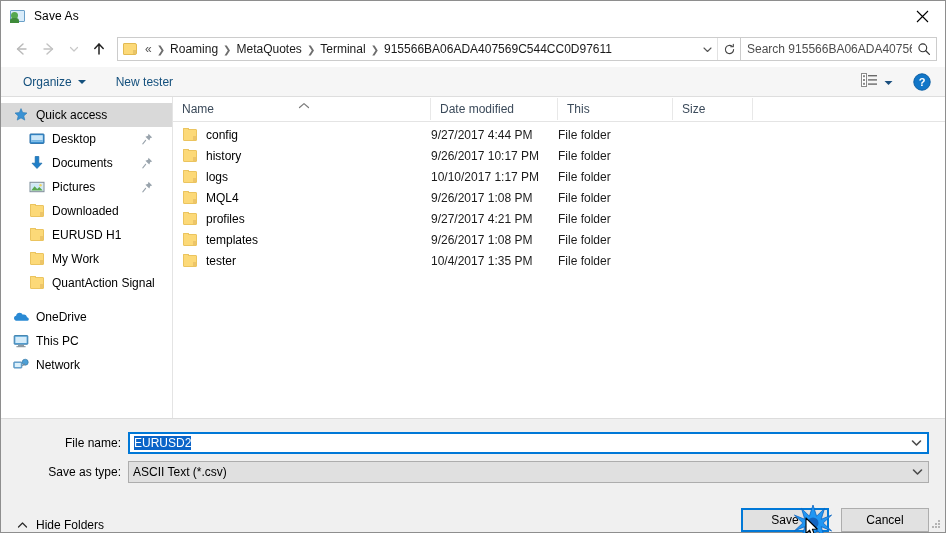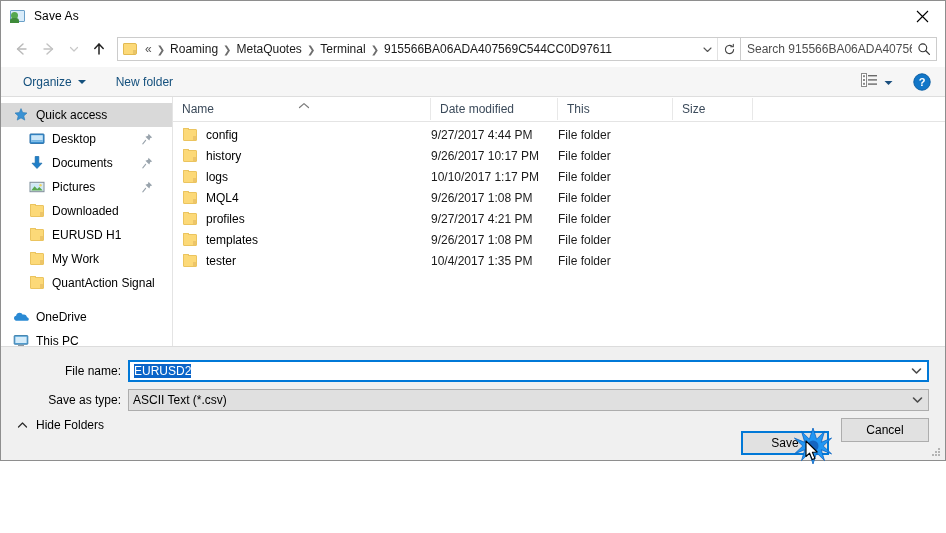--- a/index.html
+++ b/index.html
@@ -12,21 +12,21 @@
     height: 533px;
     font-family: "Liberation Sans", sans-serif;
     font-size: 12px;
     color: #000000;
     overflow: hidden;
     -webkit-font-smoothing: antialiased;
   }
   #dialog {
     position: relative;
     width: 946px;
-    height: 461px;
+    height: 533px;
     background: #f0f0f0;
     border: 1px solid #8e8e8e;
     box-sizing: border-box;
     display: flex;
     flex-direction: column;
   }
 
   
   .titlebar {
     height: 30px;
@@ -431,21 +431,21 @@
     justify-content: center;
     flex: 0 0 auto;
   }
 
   
   .footer {
     flex: 0 0 auto;
     height: 42px;
     background: #f0f0f0;
     display: flex;
-    align-items: flex-start;
+    align-items: flex-end;
     position: relative;
     padding: 0 16px 0 10px;
   }
   .hide-folders {
     display: flex;
     align-items: center;
     gap: 8px;
     font-size: 12px;
     color: #000;
     padding-left: 6px;
@@ -583,21 +583,21 @@
       </span>
     </div>
   </div>
 
   <div class="toolbar">
     <div class="tb-item">
       <span>Organize</span>
       <span class="tb-caret"></span>
     </div>
     <div class="tb-item" style="margin-left:14px;">
-      <span>New folder</span>
+      <span>New tester</span>
     </div>
     <div class="tb-spacer"></div>
     <div class="view-btn">
       <span>
         <svg width="16" height="14" viewBox="0 0 16 14">
           <rect x="0.5" y="0.5" width="5" height="13" fill="#fff" stroke="#8a8a8a" stroke-width="1"></rect>
           <rect x="2" y="2.2" width="2" height="2" fill="#8a8a8a"></rect>
           <rect x="2" y="6" width="2" height="2" fill="#8a8a8a"></rect>
           <rect x="2" y="9.8" width="2" height="2" fill="#8a8a8a"></rect>
           <rect x="7" y="2" width="9" height="1.4" fill="#6a6a6a"></rect>

